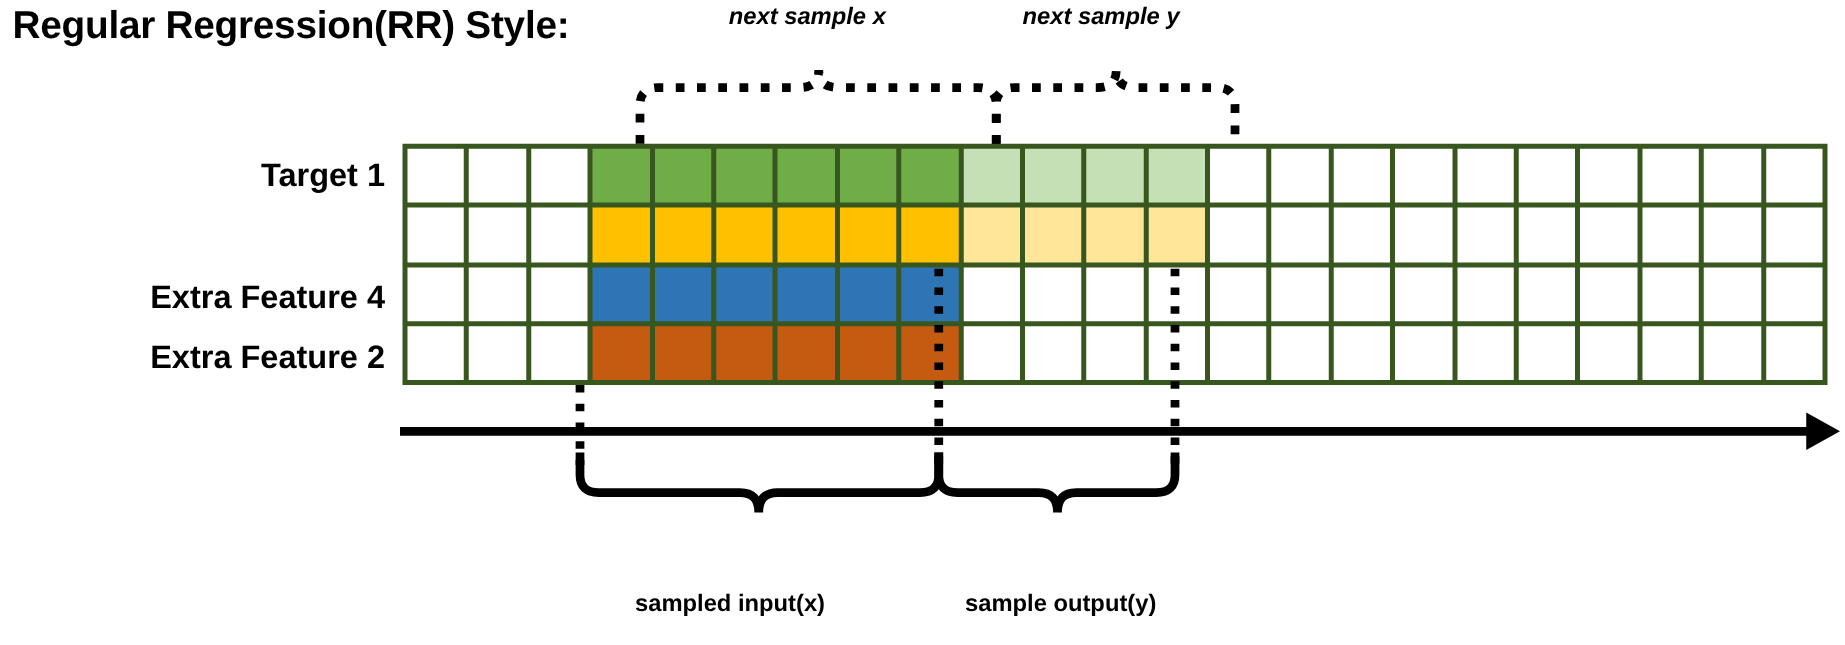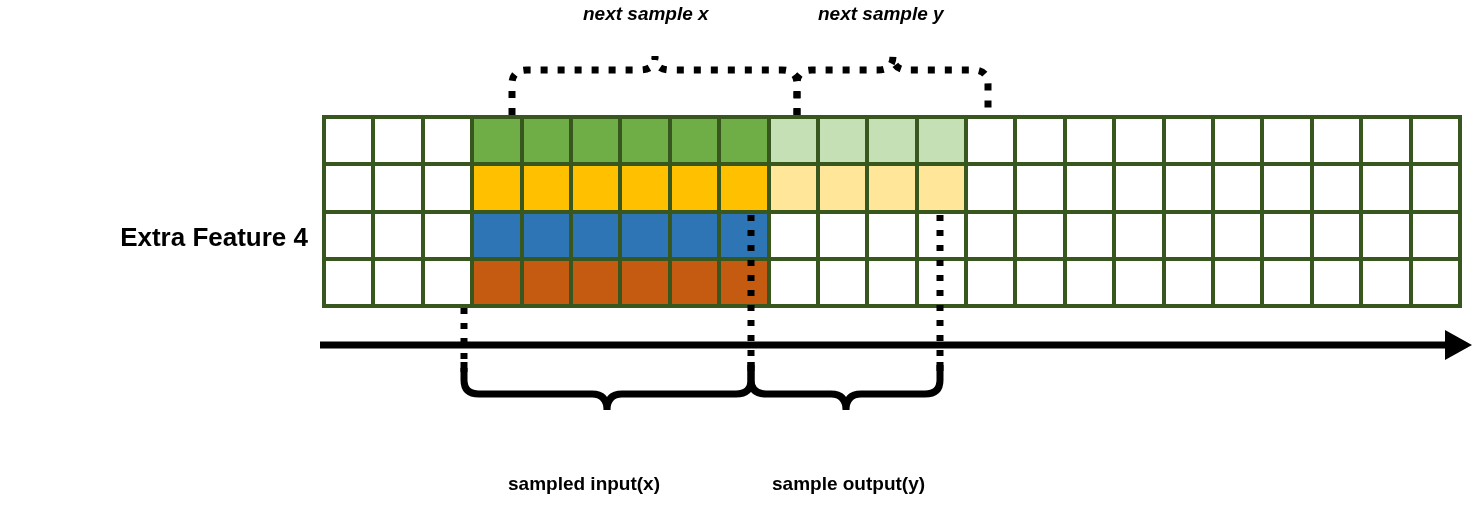--- a/index.html
+++ b/index.html
@@ -69,25 +69,28 @@
   #bb-x{left:508px;top:424px;}
   #bb-y{left:772px;top:424px;}
 
   svg.overlay{position:absolute;left:0;top:0;width:1476px;height:516px;pointer-events:none;}
 </style>
 </head>
 <body>
 
 <div id="stage">
 
+  <div class="abs" id="title">Regular Regression(RR) Style:</div>
 
   <div class="abs top-label" id="lbl-next-x">next sample x</div>
   <div class="abs top-label" id="lbl-next-y">next sample y</div>
 
+  <div class="abs row-label" id="rl0">Target 1</div>
   <div class="abs row-label" id="rl2">Extra Feature 4</div>
+  <div class="abs row-label" id="rl3">Extra Feature 2</div>
 
 
   <div class="abs" id="grid" style="background: rgb(55, 87, 31); grid-template-columns: repeat(23, 1fr); grid-template-rows: repeat(4, 1fr);">
       <div class="cell" style="background: rgb(255, 255, 255);"></div>
       <div class="cell" style="background: rgb(255, 255, 255);"></div>
       <div class="cell" style="background: rgb(255, 255, 255);"></div>
       <div class="cell" style="background: rgb(111, 173, 71);"></div>
       <div class="cell" style="background: rgb(111, 173, 71);"></div>
       <div class="cell" style="background: rgb(111, 173, 71);"></div>
       <div class="cell" style="background: rgb(111, 173, 71);"></div>

